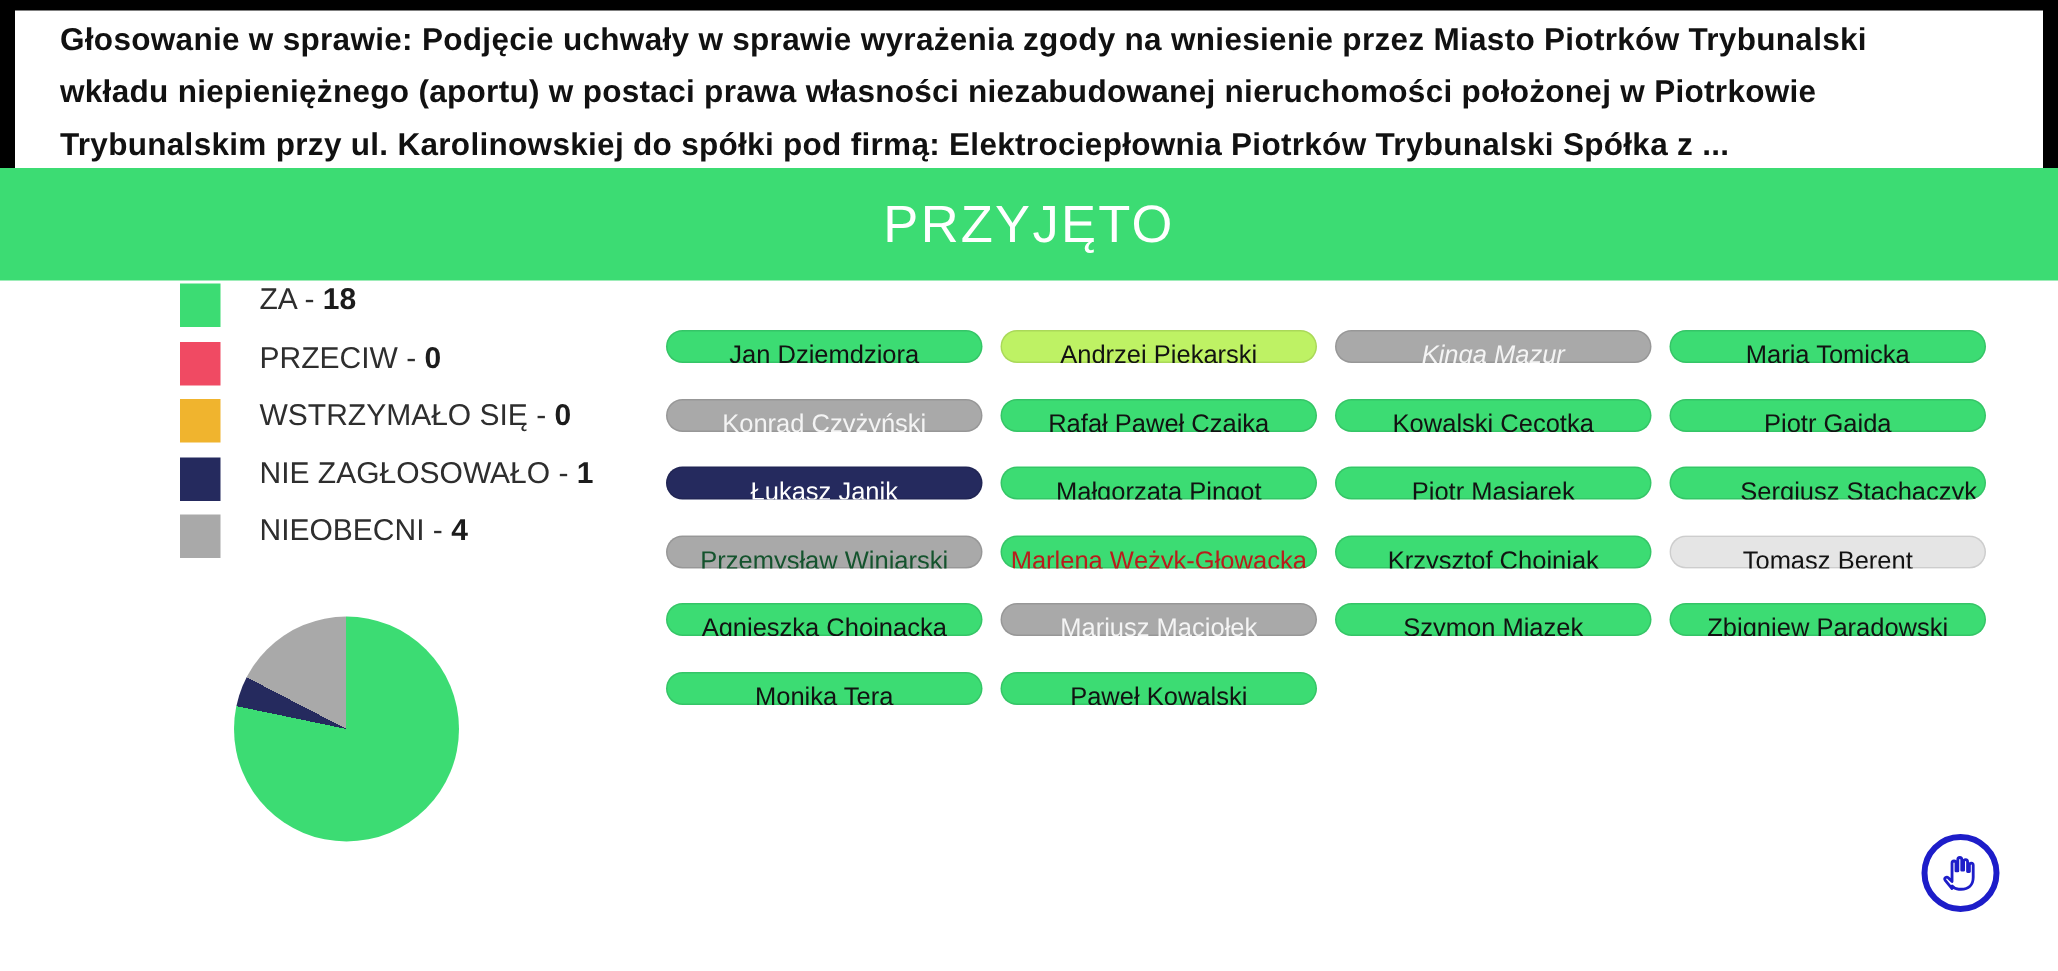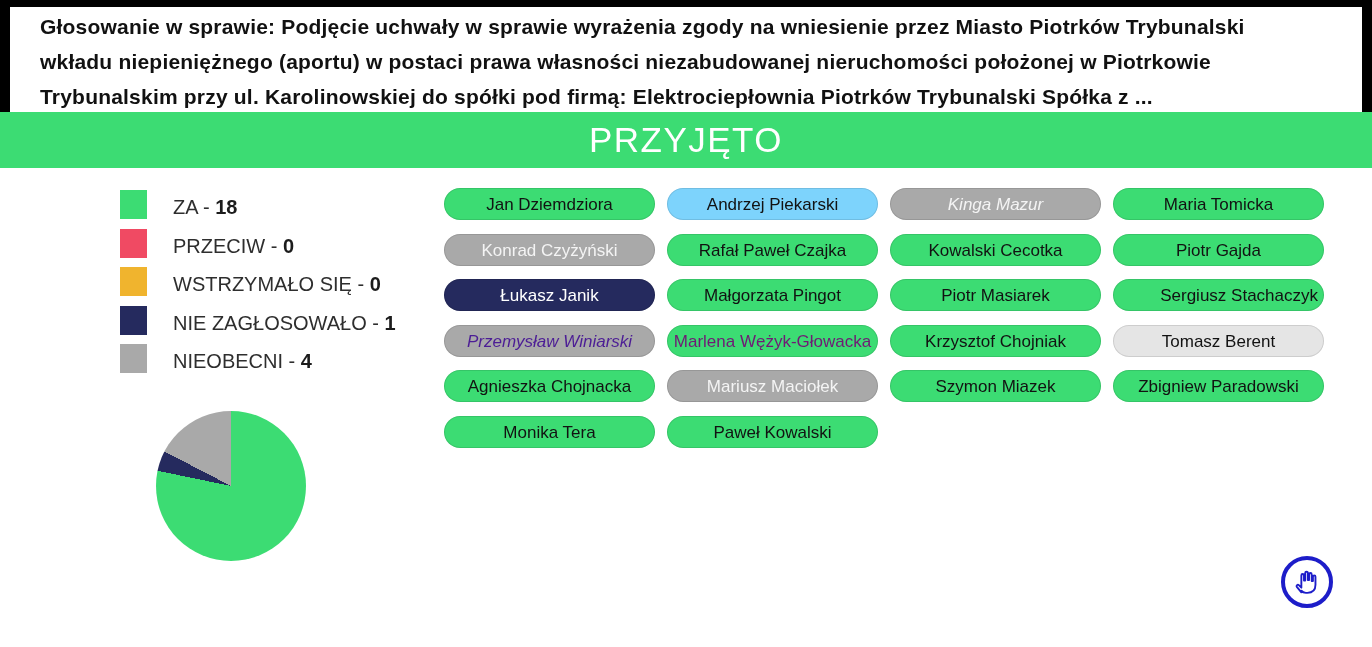--- a/index.html
+++ b/index.html
@@ -14,52 +14,53 @@
   .bar-right{left:1362px;top:0;width:10px;height:112px;}
 
   .title{
     position:absolute;left:40px;right:40px;top:9px;
     text-align:left;font-weight:bold;font-size:21px;line-height:35px;
     color:#111;letter-spacing:0.2px;
   }
   .title div{white-space:nowrap;}
 
   .banner{
-    position:absolute;left:0;top:112px;width:1372px;height:56px;
+    position:absolute;left:0;top:112px;width:1372px;height:75px;
     display:flex;align-items:center;justify-content:center;
   }
   .banner span{
     color:#fff;font-size:35px;letter-spacing:1.5px;font-weight:400;
   }
 
   .legend{position:absolute;left:120px;top:189px;}
-  .legend-item{display:flex;align-items:flex-end;height:30px;margin-bottom:8.5px;}
+  .legend-item{display:flex;align-items:flex-start;height:30px;margin-bottom:8.5px;}
   .legend-swatch{width:27px;height:29px;margin-right:26px;flex:0 0 auto;}
   .legend-label{font-size:20px;color:#2e2e2e;white-space:nowrap;}
   .legend-label b{color:#1c1c1c;}
 
   .pie{
     position:absolute;left:156px;top:411px;width:150px;height:150px;
     border-radius:50%;
   }
 
   .grid{
     position:absolute;left:444px;top:188px;
     display:grid;
     grid-template-columns:repeat(4,211px);
     grid-auto-rows:33px;
     column-gap:12px;row-gap:12.5px;
   }
   .voter-btn{
     border:none;border-radius:17px;
     font-family:"Liberation Sans",sans-serif;
-    font-size:17px;line-height:33px;height:32px;padding:0 6px;
+    font-size:17px;line-height:33px;height:22px;padding:0 6px;
     text-align:center;white-space:nowrap;overflow:hidden;
     box-shadow:inset 0 0 0 1px rgba(0,0,0,0.10);
     cursor:default;
+    margin-top:32px;
   }
 
   .hand{
     position:absolute;left:1281px;top:556px;width:52px;height:52px;
     box-sizing:border-box;border:4px solid currentColor;border-radius:50%;
     background:#fff;display:flex;align-items:center;justify-content:center;
     cursor:pointer;
   }
   .hand svg{display:block;}
 </style>
@@ -100,33 +101,33 @@
     <div class="legend-item">
       <span class="legend-swatch" style="background: rgb(169, 169, 169);"></span>
       <span class="legend-label">NIEOBECNI - <b>4</b></span>
     </div>
   </div>
 
 <div class="pie" style="background: conic-gradient(rgb(60, 220, 115) 0deg, rgb(60, 220, 115) 281.74deg, rgb(37, 42, 94) 281.74deg, rgb(37, 42, 94) 297.39deg, rgb(169, 169, 169) 297.39deg, rgb(169, 169, 169) 360deg);"></div>
 
 <div class="grid">
     <button class="voter-btn" style="background: rgb(60, 220, 115); color: rgb(18, 18, 18);">Jan Dziemdziora</button>
-    <button class="voter-btn" style="background: #7dd3fc; color: rgb(18, 18, 18);">Andrzej Piekarski</button>
+    <button class="voter-btn" style="background: #bef264; color: rgb(18, 18, 18);">Andrzej Piekarski</button>
     <button class="voter-btn" style="background: rgb(169, 169, 169); color: rgb(244, 244, 244); font-style: italic;">Kinga Mazur</button>
     <button class="voter-btn" style="background: rgb(60, 220, 115); color: rgb(18, 18, 18);">Maria Tomicka</button>
     <button class="voter-btn" style="background: rgb(169, 169, 169); color: rgb(244, 244, 244);">Konrad Czyżyński</button>
     <button class="voter-btn" style="background: rgb(60, 220, 115); color: rgb(18, 18, 18);">Rafał Paweł Czajka</button>
     <button class="voter-btn" style="background: rgb(60, 220, 115); color: rgb(18, 18, 18);">Kowalski Cecotka</button>
     <button class="voter-btn" style="background: rgb(60, 220, 115); color: rgb(18, 18, 18);">Piotr Gajda</button>
     <button class="voter-btn" style="background: rgb(37, 42, 94); color: rgb(255, 255, 255);">Łukasz Janik</button>
     <button class="voter-btn" style="background: rgb(60, 220, 115); color: rgb(18, 18, 18);">Małgorzata Pingot</button>
     <button class="voter-btn" style="background: rgb(60, 220, 115); color: rgb(18, 18, 18);">Piotr Masiarek</button>
     <button class="voter-btn" style="background: rgb(60, 220, 115); color: rgb(18, 18, 18); text-align: right;">Sergiusz Stachaczyk</button>
-    <button class="voter-btn" style="background: rgb(169, 169, 169); color: #4c1d95; font-style: italic;">Przemysław Winiarski</button>
-    <button class="voter-btn" style="background: rgb(60, 220, 115); color: #701a75;">Marlena Wężyk-Głowacka</button>
+    <button class="voter-btn" style="background: rgb(169, 169, 169); color: #14532d;">Przemysław Winiarski</button>
+    <button class="voter-btn" style="background: rgb(60, 220, 115); color: #b91c1c;">Marlena Wężyk-Głowacka</button>
     <button class="voter-btn" style="background: rgb(60, 220, 115); color: rgb(18, 18, 18);">Krzysztof Chojniak</button>
     <button class="voter-btn" style="background: #e5e5e5; color: rgb(18, 18, 18);">Tomasz Berent</button>
     <button class="voter-btn" style="background: rgb(60, 220, 115); color: rgb(18, 18, 18);">Agnieszka Chojnacka</button>
     <button class="voter-btn" style="background: rgb(169, 169, 169); color: rgb(244, 244, 244);">Mariusz Maciołek</button>
     <button class="voter-btn" style="background: rgb(60, 220, 115); color: rgb(18, 18, 18);">Szymon Miazek</button>
     <button class="voter-btn" style="background: rgb(60, 220, 115); color: rgb(18, 18, 18);">Zbigniew Paradowski</button>
     <button class="voter-btn" style="background: rgb(60, 220, 115); color: rgb(18, 18, 18);">Monika Tera</button>
     <button class="voter-btn" style="background: rgb(60, 220, 115); color: rgb(18, 18, 18);">Paweł Kowalski</button>
   </div>
 

